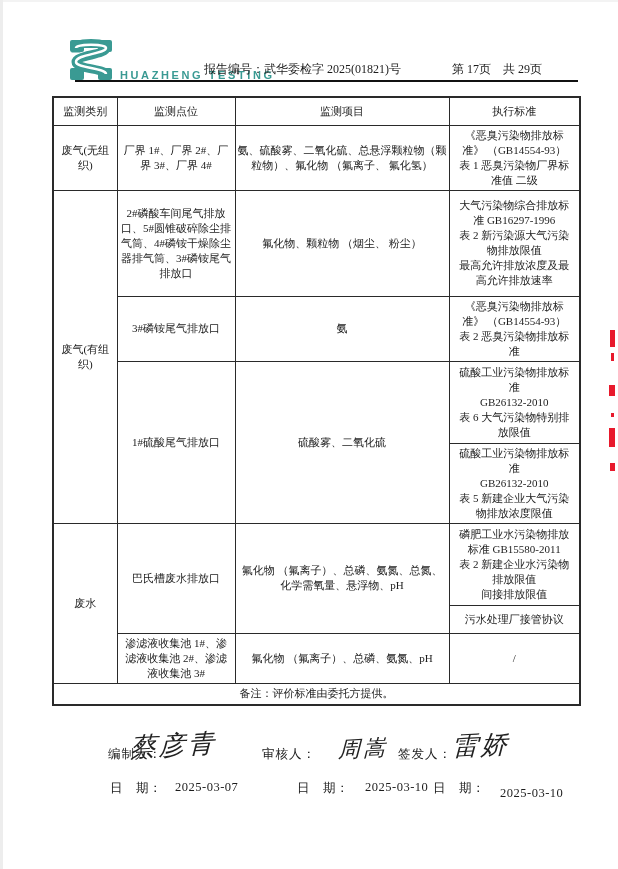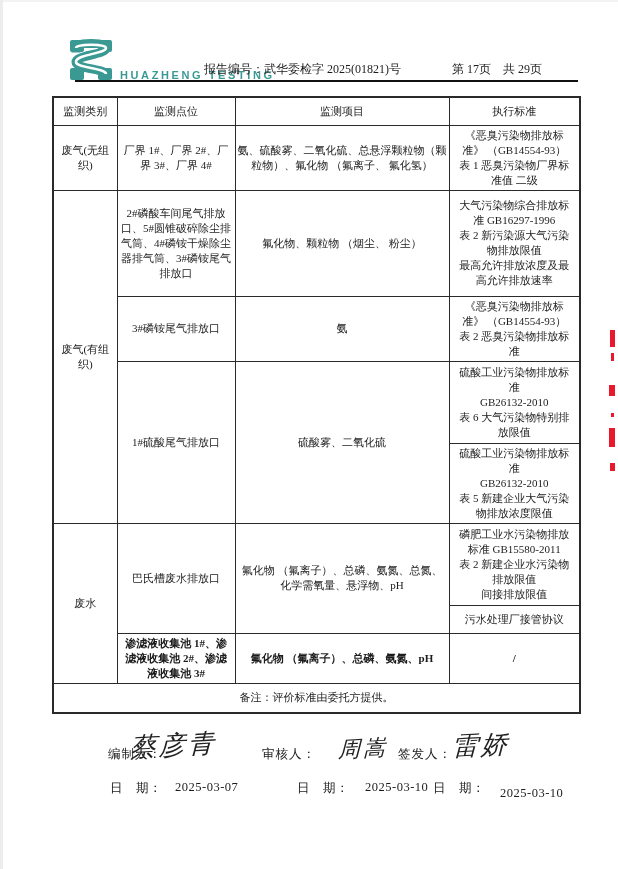--- a/index.html
+++ b/index.html
@@ -46,22 +46,22 @@
     white-space: pre-line;
     overflow-wrap: break-word;
   }
   table.monitor th { font-weight: normal; }
   tr.h28  { height: 28px; margin-top: 32px; }
   tr.h64  { height: 64px; }
   tr.h106 { height: 106px; }
   tr.h62  { height: 62px; }
   tr.h82  { height: 82px; }
   tr.h80  { height: 80px; }
-  tr.h46  { height: 46px; font-weight: bold; }
-  tr.h26  { height: 30px; }
+  tr.h46  { height: 46px; }
+  tr.h26  { height: 22px; }
   td.note-cell { text-align: left; padding-left: 6px; white-space: normal; }
 
   
   .sig-label { position: absolute; font-size: 12.5px; letter-spacing: 1px; }
   .sig-name  {
     position: absolute; font-size: 26px; color: #222;
     font-style: italic; letter-spacing: 3px;
     transform: rotate(-3deg) skewX(-4deg);
   }
   .sig-date  { position: absolute; font-size: 12.5px; letter-spacing: 0.5px; margin-left: 35px; }

